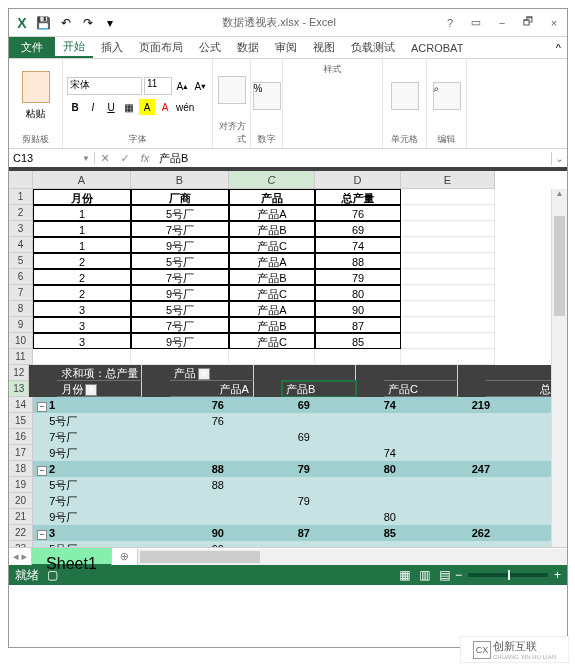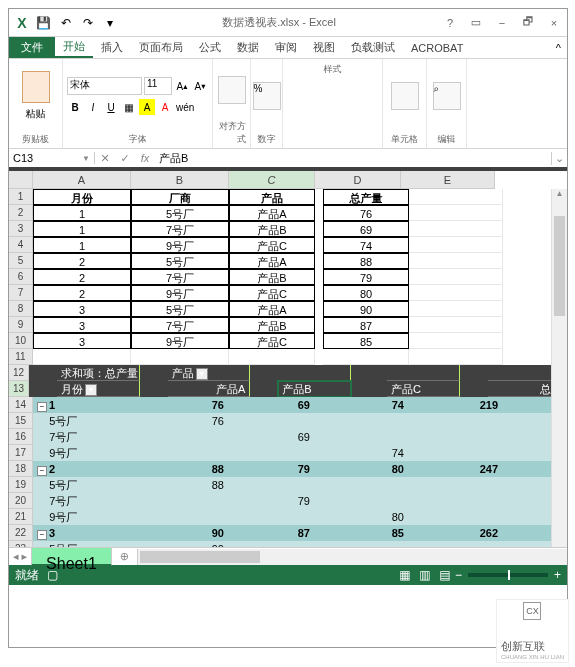--- a/index.html
+++ b/index.html
@@ -48,21 +48,21 @@
 .corner { width: 24px; background: #e6e6e6; border-right: 1px solid #ccc; border-bottom: 1px solid #ccc; }
 .ch { background: #e6e6e6; border-right: 1px solid #ccc; border-bottom: 1px solid #ccc; text-align: center; line-height: 18px; color: #444; }
 .ch.A { width: 98px; } .ch.B { width: 98px; } .ch.C { width: 86px; } .ch.D { width: 86px; } .ch.E { width: 94px; }
 .ch.active { background: #d2e8d2; }
 
 .rows { display: flex; flex-direction: column; }
 .row { display: flex; height: 16px; }
 .rh { width: 24px; background: #e6e6e6; border-right: 1px solid #ccc; border-bottom: 1px solid #ccc; text-align: center; line-height: 16px; font-size: 10px; color: #444; }
 .rh.active { background: #d2e8d2; }
 .cell { border-right: 1px solid #e6e6e6; border-bottom: 1px solid #e6e6e6; padding: 0 4px; line-height: 16px; overflow: hidden; white-space: nowrap; }
-.cell.A { width: 98px; } .cell.B { width: 98px; } .cell.C { width: 86px; } .cell.D { width: 86px; margin-left: 8px; } .cell.E { width: 94px; }
+.cell.A { width: 98px; } .cell.B { width: 98px; } .cell.C { width: 86px; } .cell.D { width: 86px; } .cell.E { width: 94px; }
 
 
 .tbl .cell { border: 1px solid #000; }
 .tbl .cell.E { border: none; border-bottom: 1px solid #e6e6e6; border-right: 1px solid #e6e6e6; }
 .tbl.header .cell { font-weight: bold; text-align: center; }
 .tbl .cell.A, .tbl .cell.B, .tbl .cell.C, .tbl .cell.D { text-align: center; }
 
 
 .pivot-header { background: #404040; color: #fff; gap: 28px; }
 .pivot-header .cell { border-right: 1px solid #bef264; border-bottom: 1px solid #707070; }
@@ -87,21 +87,21 @@
 .bottom-scroll .thumb { position:absolute; left:2px; top:2px; height:12px; width:120px; background:#ccc; }
 
 
 .status-bar { height: 20px; background: #217346; color: #fff; display: flex; align-items: center; font-size: 12px; padding: 0 6px; }
 .status-bar .spacer { flex: 1; }
 .status-bar .view-btn { width: 20px; text-align: center; }
 .zoom-slider { width: 80px; height: 4px; background: #0d4f30; margin: 0 6px; position: relative; }
 .zoom-slider .marker { position:absolute; left:50%; top:-3px; width:2px; height:10px; background:#fff;}
 
 
-.watermark { position: absolute; right: 6px; bottom: 4px; font-size: 10px; color: #999; background: #fff; padding: 2px 4px; display: flex; align-items: center; gap: 19px; border:1px solid #eee;flex-direction:column;}
+.watermark { position: absolute; right: 6px; bottom: 4px; font-size: 10px; color: #999; background: #fff; padding: 2px 12px; display: flex; align-items: center; gap: 2px; border:1px solid #eee;}
 .watermark .logo { width: 18px; height: 18px; border: 1px solid #999; display:flex; align-items:center; justify-content:center; font-size:9px; color:#666;}
 </style>
 </head>
 <body>
 
 <div class="window">
 
   <div class="titlebar">
     <div class="qat">
       <div class="btn excel-icon">X</div>

